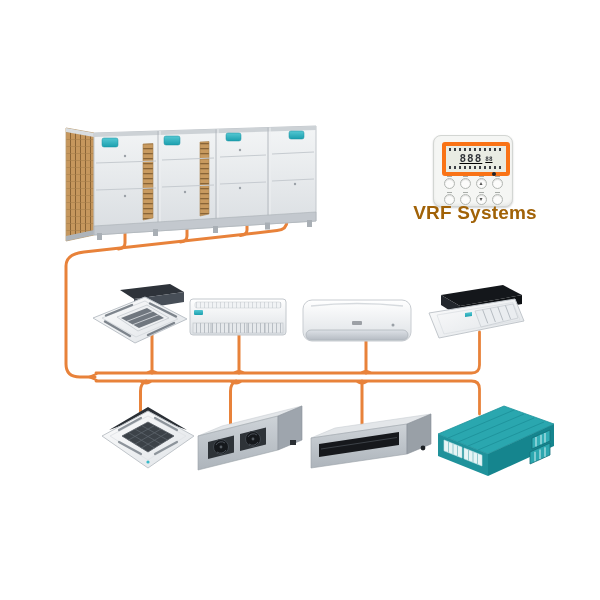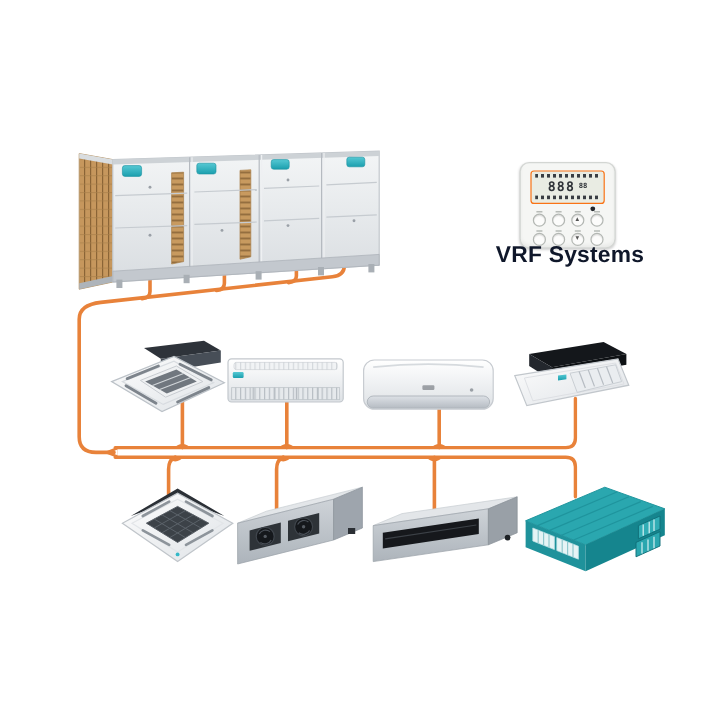--- a/index.html
+++ b/index.html
@@ -1,27 +1,27 @@
 <!DOCTYPE html>
 <html><head>
 <meta charset="utf-8">
 <style>
   html,body{margin:0;padding:0;background:#fff;}
   #canvas{position:relative;width:600px;height:600px;background:#ffffff;overflow:hidden;
           font-family:"Liberation Sans", sans-serif;}
   .abs{position:absolute;}
   
   #vrf-title{left:400px;top:202px;width:150px;text-align:center;
-    font-size:19px;font-weight:bold;color:#0f172a;letter-spacing:.2px;}
+    font-size:19px;font-weight:bold;color:#a16207;letter-spacing:.2px;}
   
   #controller{left:433px;top:135px;width:78px;height:70px;background:#f5f6f4;
     border:1px solid #d3d6d3;border-radius:8px;
     box-shadow:0 1px 2px rgba(0,0,0,.18), inset 0 -2px 3px rgba(0,0,0,.05);}
   #lcd{position:absolute;left:8px;top:6px;width:60px;height:26px;background:#e9ece3;
-    border:1px solid #f97316;border-radius:3px;overflow:hidden;}
+    border:4px solid #f97316;border-radius:3px;overflow:hidden;text-decoration:underline;}
   .lcd-ticks{height:3px;margin:2px 3px 1px 3px;
     background:repeating-linear-gradient(90deg,#3a3e43 0 2px,transparent 2px 5px);}
   .lcd-mid{display:flex;align-items:center;justify-content:center;gap:3px;height:12px;}
   .lcd-888{font-family:"DejaVu Sans Mono",monospace;font-weight:bold;font-size:11px;
     line-height:11px;color:#2f3338;letter-spacing:1px;}
   .lcd-88{font-family:"DejaVu Sans Mono",monospace;font-weight:bold;font-size:6px;color:#2f3338;}
   #cdot{position:absolute;left:58px;top:36px;width:4px;height:4px;border-radius:50%;background:#22262b;}
   #btns{position:absolute;left:7px;top:42px;width:64px;display:grid;
     grid-template-columns:repeat(4,1fr);grid-row-gap:5px;justify-items:center;}
   .cbtn{width:9px;height:9px;border-radius:50%;background:#fcfcfb;border:1px solid #b3b7b3;

